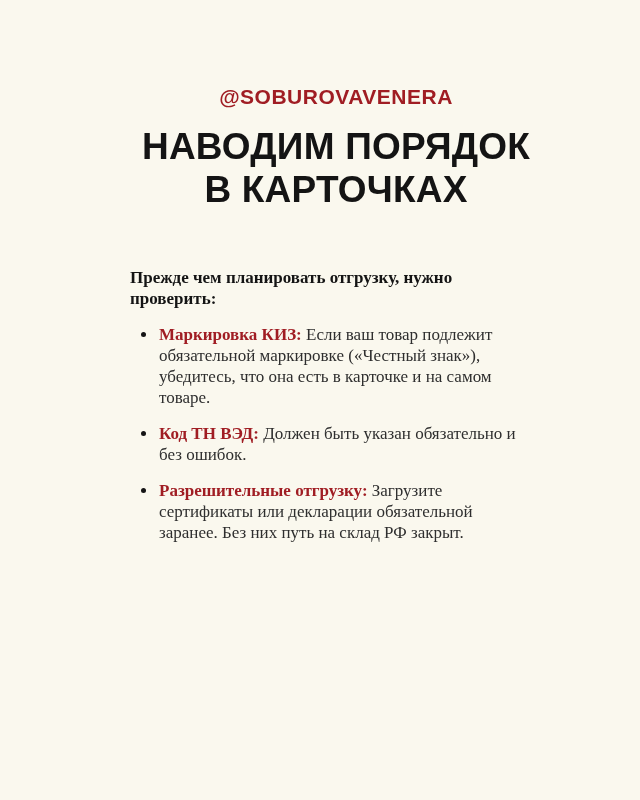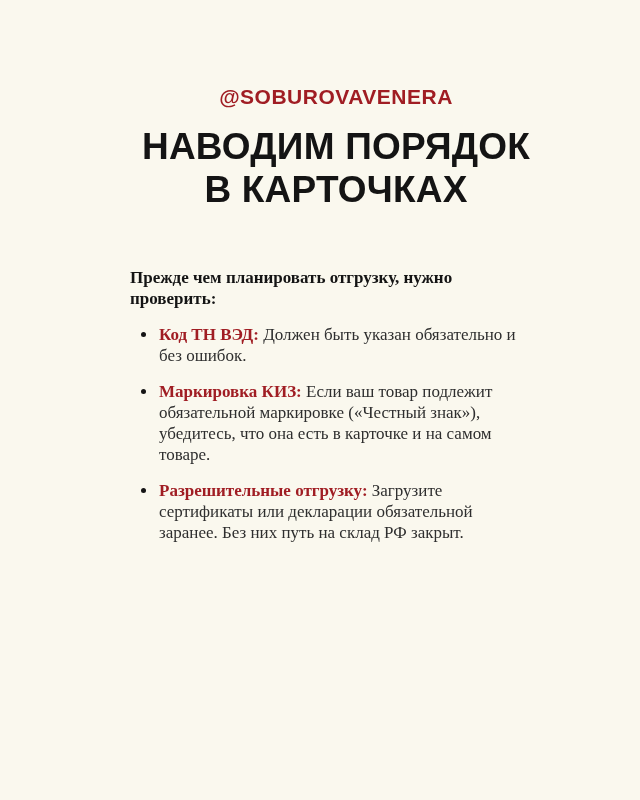--- a/index.html
+++ b/index.html
@@ -83,27 +83,27 @@
   <div class="handle">@SOBUROVAVENERA</div>
 
   <h1 class="title"><span>НАВОДИМ ПОРЯДОК</span><br><span>В КАРТОЧКАХ</span></h1>
 
   <div class="content">
     <p class="intro">Прежде чем планировать отгрузку, нужно проверить:</p>
 
     <ul class="bullets">
       <li class="bullet">
         <span class="dot"></span>
-        <span class="label">Код ТН ВЭД:</span>
-        <span class="text">Должен быть указан обязательно и без ошибок.</span>
+        <span class="label">Маркировка КИЗ:</span>
+        <span class="text">Если ваш товар подлежит обязательной маркировке («Честный знак»), убедитесь, что она есть в карточке и на самом товаре.</span>
       </li>
       <li class="bullet">
         <span class="dot"></span>
-        <span class="label">Маркировка КИЗ:</span>
-        <span class="text">Если ваш товар подлежит обязательной маркировке («Честный знак»), убедитесь, что она есть в карточке и на самом товаре.</span>
+        <span class="label">Код ТН ВЭД:</span>
+        <span class="text">Должен быть указан обязательно и без ошибок.</span>
       </li>
       <li class="bullet">
         <span class="dot"></span>
         <span class="label">Разрешительные отгрузку:</span>
         <span class="text">Загрузите сертификаты или декларации обязательной заранее. Без них путь на склад РФ закрыт.</span>
       </li>
     </ul>
   </div>
 </div>
 

